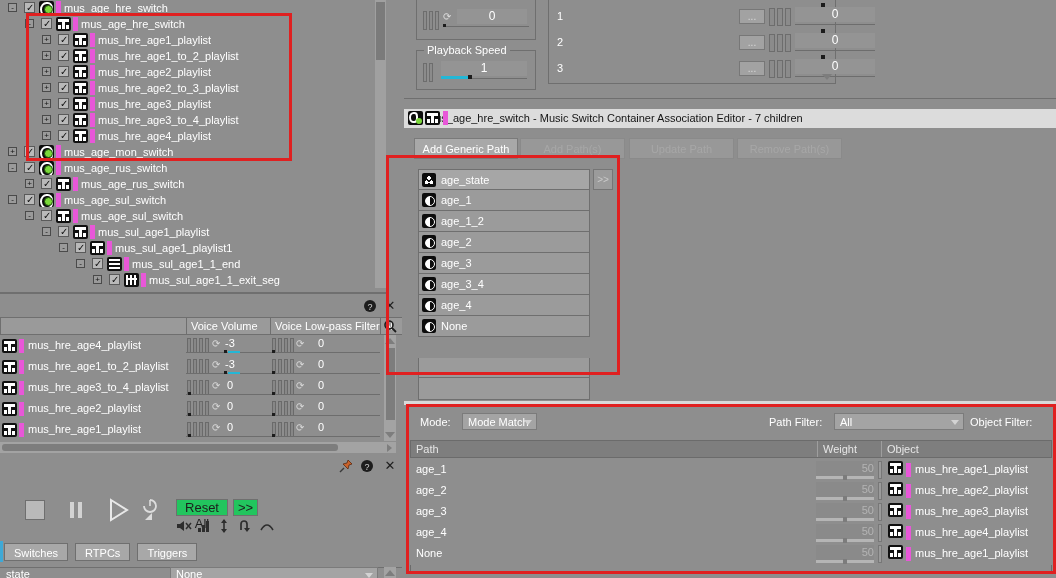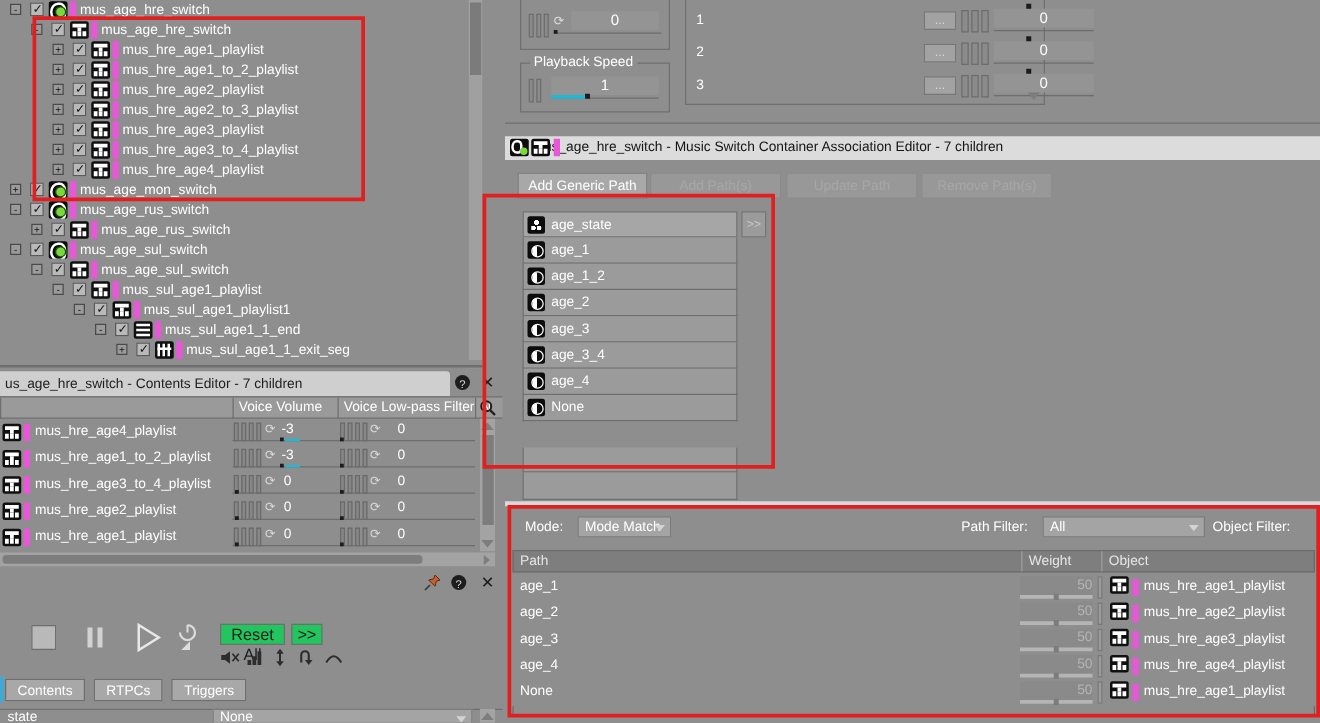--- a/index.html
+++ b/index.html
@@ -412,23 +412,20 @@
         <div class="vline" style="left:80px;top:0;height:0;"></div>
       </div>
     <div id="treesb">
       <div class="thumb"></div>
     </div>
   </div>
   <div style="position:absolute;left:0;top:288px;width:386px;height:7px;background:#8e8e8e;"></div>
   <div style="position:absolute;left:0;top:292px;width:386px;height:2px;background:#6f6f6f;"></div>
 
   <div class="panel" id="contents">
-    <div class="tab">
-      <span>us_age_hre_switch - Contents Editor - 7 children</span>
-    </div>
     <div style="position:absolute;left:362px;top:2px;width:16px;height:16px;color:#1d1d1d;font-size:12px;text-align:center;line-height:16px;border-radius:50%;">
       <svg width="14" height="14" viewBox="0 0 14 14">
           <circle cx="7" cy="7" r="6" fill="#1d1d1d"></circle>
           <text x="7" y="11" font-size="9" fill="#d6d6d6" text-anchor="middle" font-family="Liberation Sans">?</text>
         </svg>
     </div>
     <div style="position:absolute;left:383px;top:2px;width:14px;height:14px;color:#1d1d1d;font-size:13px;text-align:center;line-height:14px;">✕</div>
 
     <div class="hdrrow">
       <div class="hdrcell" style="left:0;width:186px;"></div>
@@ -692,21 +689,21 @@
           </svg>
       </span>
       <span style="display:inline-block;width:18px;">
         <svg width="14" height="12" viewBox="0 0 14 12">
             <path d="M1 9 Q7 -1 13 9" fill="none" stroke="#2d2d2d" stroke-width="1.6"></path>
           </svg>
       </span>
     </div>
 
     <div class="btabs">
-      <span class="btab">Contents</span>
+      <span class="btab">Switches</span>
       <span class="btab">RTPCs</span>
       <span class="btab">Triggers</span>
     </div>
     <div style="position:absolute;left:0;top:84px;width:3px;height:21px;background:#3fa9d6;"></div>
 
     <div style="position:absolute;left:0;top:110px;width:402px;height:13px;background:#8e8e8e;border-top:1px solid #6f6f6f;">
       <span style="position:absolute;left:6px;top:0;font-size:11px;color:#fff;">state</span>
       <div style="position:absolute;left:170px;top:-1px;width:208px;height:14px;background:#a4a4a4;border:1px solid #7b7b7b;">
         <span style="position:absolute;left:5px;top:0;color:#fff;font-size:11px;">None</span>
         <span style="position:absolute;right:4px;top:5px;width:0;height:0;border-left:4px solid transparent;border-right:4px solid transparent;border-top:5px solid #d3d3d3;"></span>

